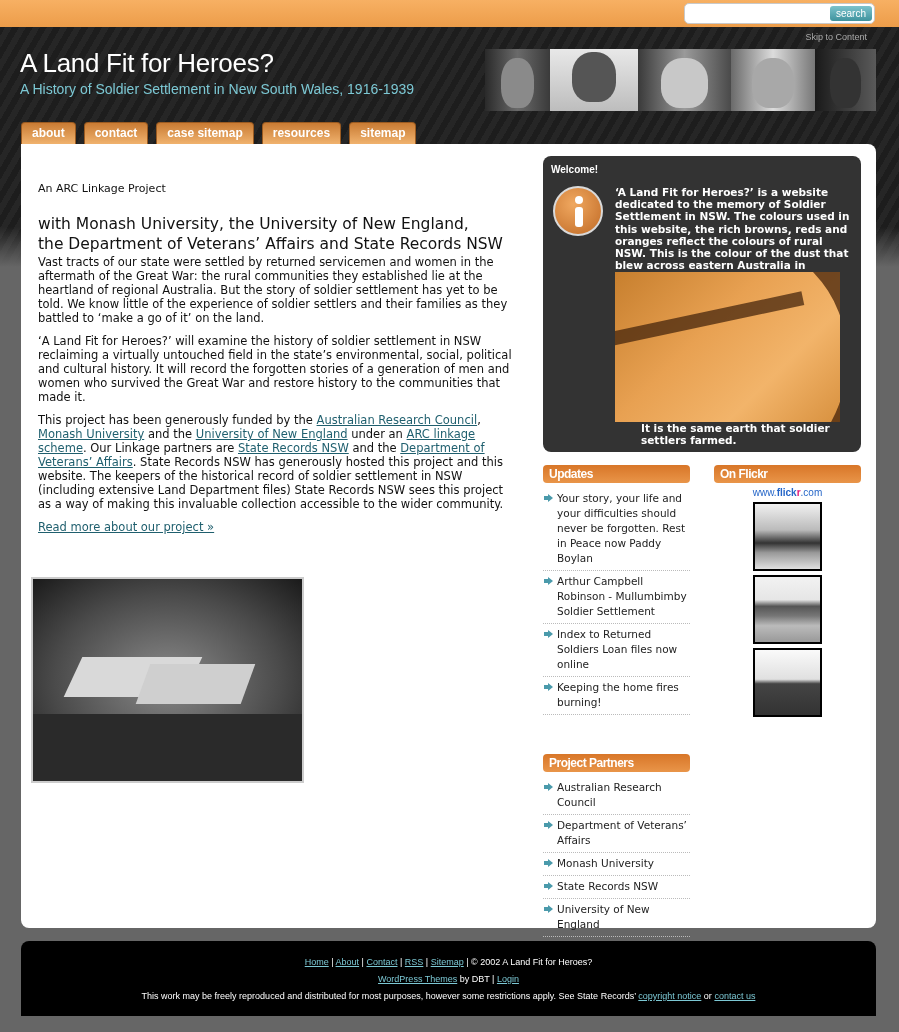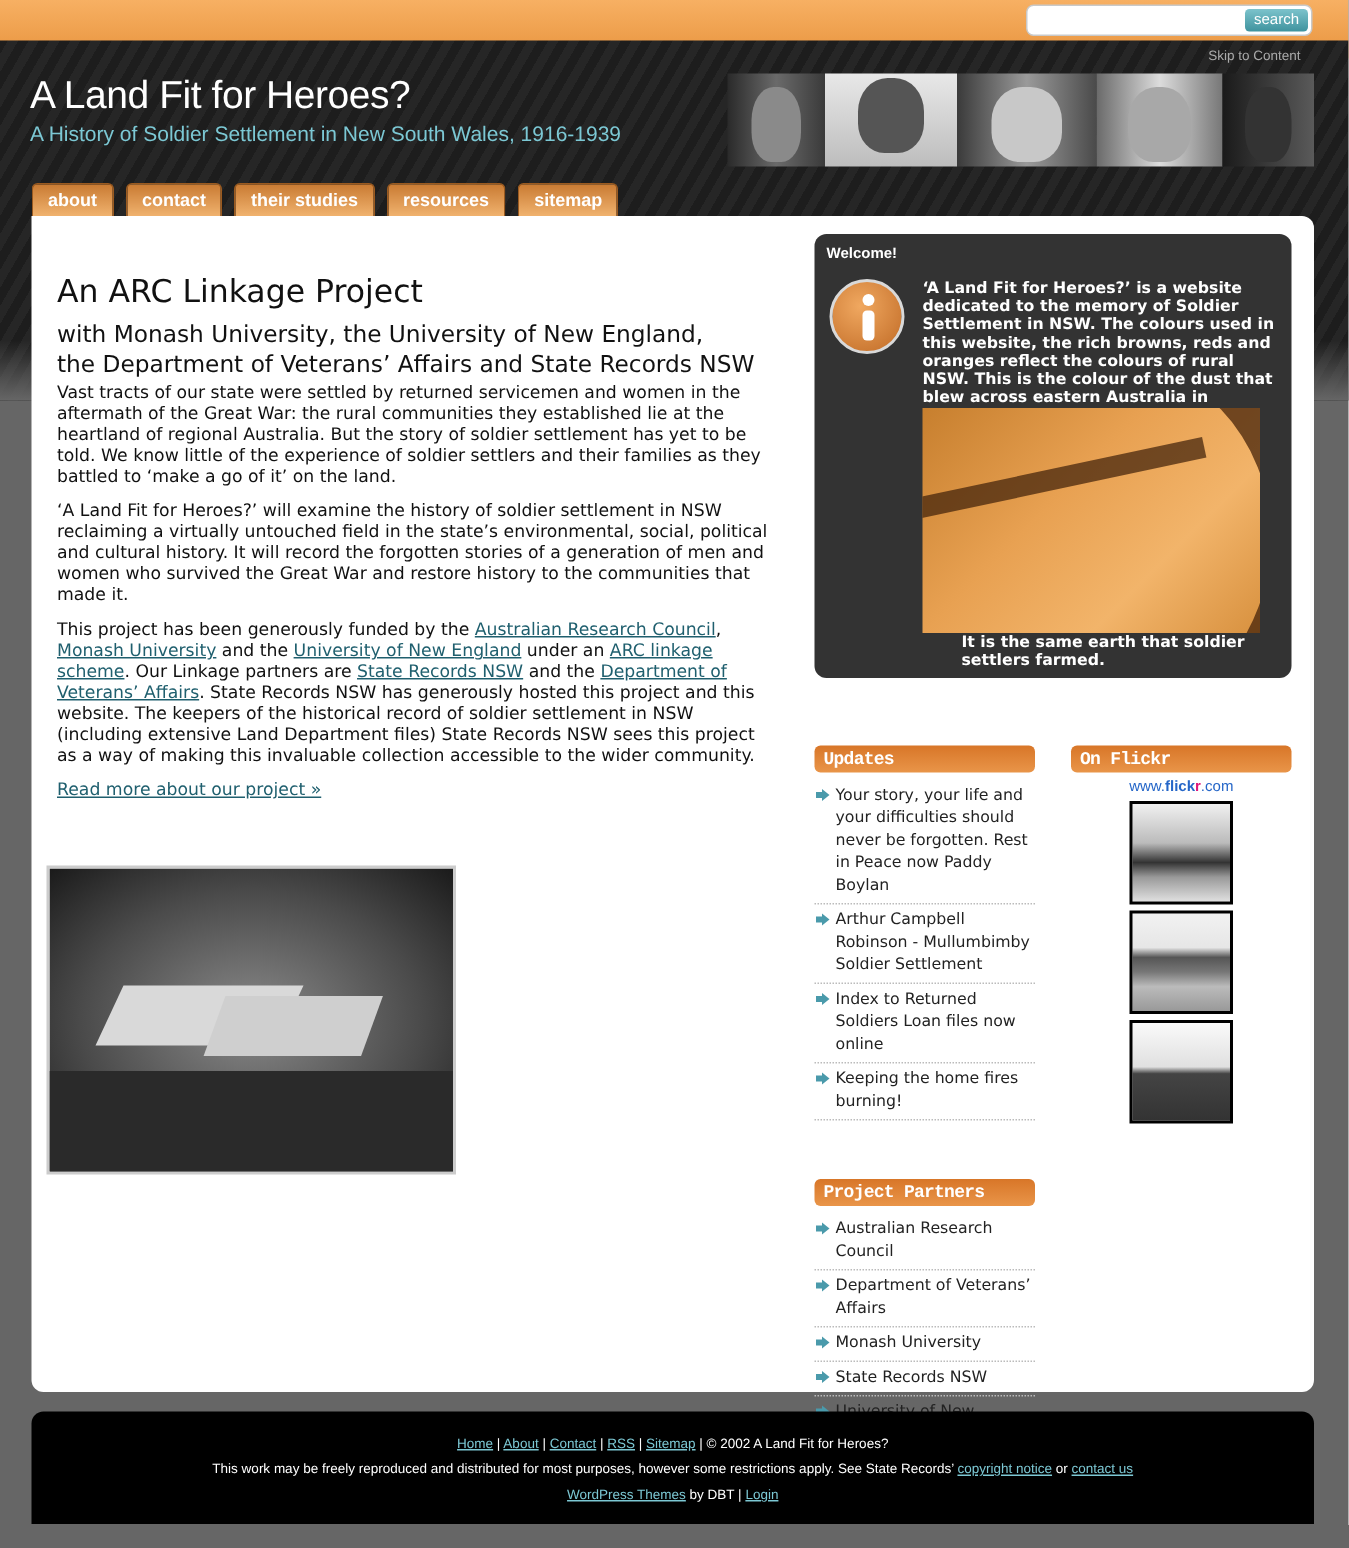--- a/index.html
+++ b/index.html
@@ -63,21 +63,21 @@
     height: 22px; padding: 0 10px; background: linear-gradient(#c97b33, #f0b26e);
     border-radius: 4px 4px 0 0; color: #fff; font-size: 12px; font-weight: bold;
     line-height: 20px; font-family: "Liberation Sans", sans-serif;
     border: 1px solid #9a5a20; border-bottom: none;
   }
   .content {
     position: absolute; left: 21px; top: 144px; width: 855px; height: 784px;
     background: #fff; border-radius: 0 8px 8px 8px;
   }
   .main { position: absolute; left: 17px; top: 38px; width: 480px; color: #111; }
-  .main h2 { font-size: 21px; font-weight: normal; font-family: "DejaVu Sans", sans-serif; margin-bottom: 7px; }
+  .main h2 { font-size: 11px; font-weight: normal; font-family: "DejaVu Sans", sans-serif; margin-bottom: 19px; }
   .main h3 { font-size: 15.5px; font-weight: normal; line-height: 20px; margin-bottom: 1px; }
   .main p { font-size: 11.5px; line-height: 14px; margin-bottom: 9px; }
   .main a { color: #1f5f6e; text-decoration: underline; }
   .photo-frame {
     position: absolute; left: 10px; top: 433px; width: 273px; height: 206px;
     border: 2px solid #ccc; background: radial-gradient(ellipse at center, #8a8a8a 0%, #4a4a4a 60%, #1a1a1a 100%);
     overflow: hidden;
   }
   .tent {
     position: absolute; background: #d9d9d9;
@@ -106,21 +106,21 @@
     transform: rotate(10deg);
   }
   .bridge-deck {
     position: absolute; left: -10px; top: 40px; width: 200px; height: 14px;
     background: rgba(60,30,8,0.7); transform: rotate(-12deg);
   }
   .welcome-caption { position: absolute; left: 72px; top: 266px; font-size: 10.5px; font-weight: bold; margin-left: 26px; }
   .widget-title {
     height: 18px; background: linear-gradient(#d87628, #e99549); border-radius: 4px;
     color: #fff; font-weight: bold; font-size: 12px; line-height: 18px; padding-left: 6px;
-    font-family: Liberation Mono, monospace; letter-spacing: -0.5px; margin-top: 32px;
+    font-family: Liberation Sans, sans-serif; letter-spacing: -0.5px;
   }
   .updates { position: absolute; left: 522px; top: 321px; width: 147px; }
   .partners { position: absolute; left: 522px; top: 610px; width: 147px; }
   .wlist { list-style: none; margin-top: 5px; }
   .wlist li {
     position: relative; padding: 3px 0 4px 14px; font-size: 10.5px; line-height: 15px;
     color: #222; border-bottom: 1px dotted #bbb;
   }
   .wlist li .arrow {
     position: absolute; left: 1px; top: 6px; width: 9px; height: 8px;
@@ -179,21 +179,21 @@
       </div>
     <div class="portrait" style="width:61px;background:linear-gradient(90deg,#1a1a1a,#5a5a5a);">
         <div class="face" style="background:#333;"></div>
       </div>
   </div>
 </div>
 
 <div class="nav">
   <div class="nav-tab">about</div>
   <div class="nav-tab">contact</div>
-  <div class="nav-tab">their studies</div>
+  <div class="nav-tab">case sitemap</div>
   <div class="nav-tab">resources</div>
   <div class="nav-tab">sitemap</div>
 </div>
 
 <div class="content">
   <div class="main">
     <h2>An ARC Linkage Project</h2>
     <h3><span>with Monash University, the University of New England,</span><br><span>the Department of Veterans’ Affairs and State Records NSW</span></h3>
     <p>Vast tracts of our state were settled by returned servicemen and women in the aftermath of the Great War: the rural communities they established lie at the heartland of regional Australia.  But the story of soldier settlement has yet to be told.  We know little of the experience of soldier settlers and their families as they battled to ‘make a go of it’ on the land.</p>
     <p>‘A Land Fit for Heroes?’ will examine the history of soldier settlement in NSW reclaiming a virtually untouched field in the state’s environmental, social, political and cultural history.  It will record the forgotten stories of a generation of men and women who survived the Great War and restore history to the communities that made it.</p>
@@ -249,18 +249,18 @@
     <div class="thumb" style="background:linear-gradient(#f2f2f2 0%,#e6e6e6 35%,#555 45%,#777 60%,#bbb 75%,#999 100%);"></div>
     <div class="thumb" style="background:linear-gradient(#fafafa 0%,#e0e0e0 45%,#444 52%,#333 100%);"></div>
   </div>
 </div>
 
 <div class="footer">
   <div class="row">
     <a>Home</a><span> | </span><a>About</a><span> | </span><a>Contact</a><span> | </span><a>RSS</a><span> | </span><a>Sitemap</a><span> | © 2002 A Land Fit for Heroes?</span>
   </div>
   <div class="row">
+    <a>WordPress Themes</a><span> by DBT | </span><a>Login</a>
+  </div>
+  <div class="row">
     <span>This work may be freely reproduced and distributed for most purposes, however some restrictions apply. See State Records’ </span><a>copyright notice</a><span> or </span><a>contact us</a>
   </div>
-  <div class="row">
-    <a>WordPress Themes</a><span> by DBT | </span><a>Login</a>
-  </div>
 </div>
 
 </body></html>

